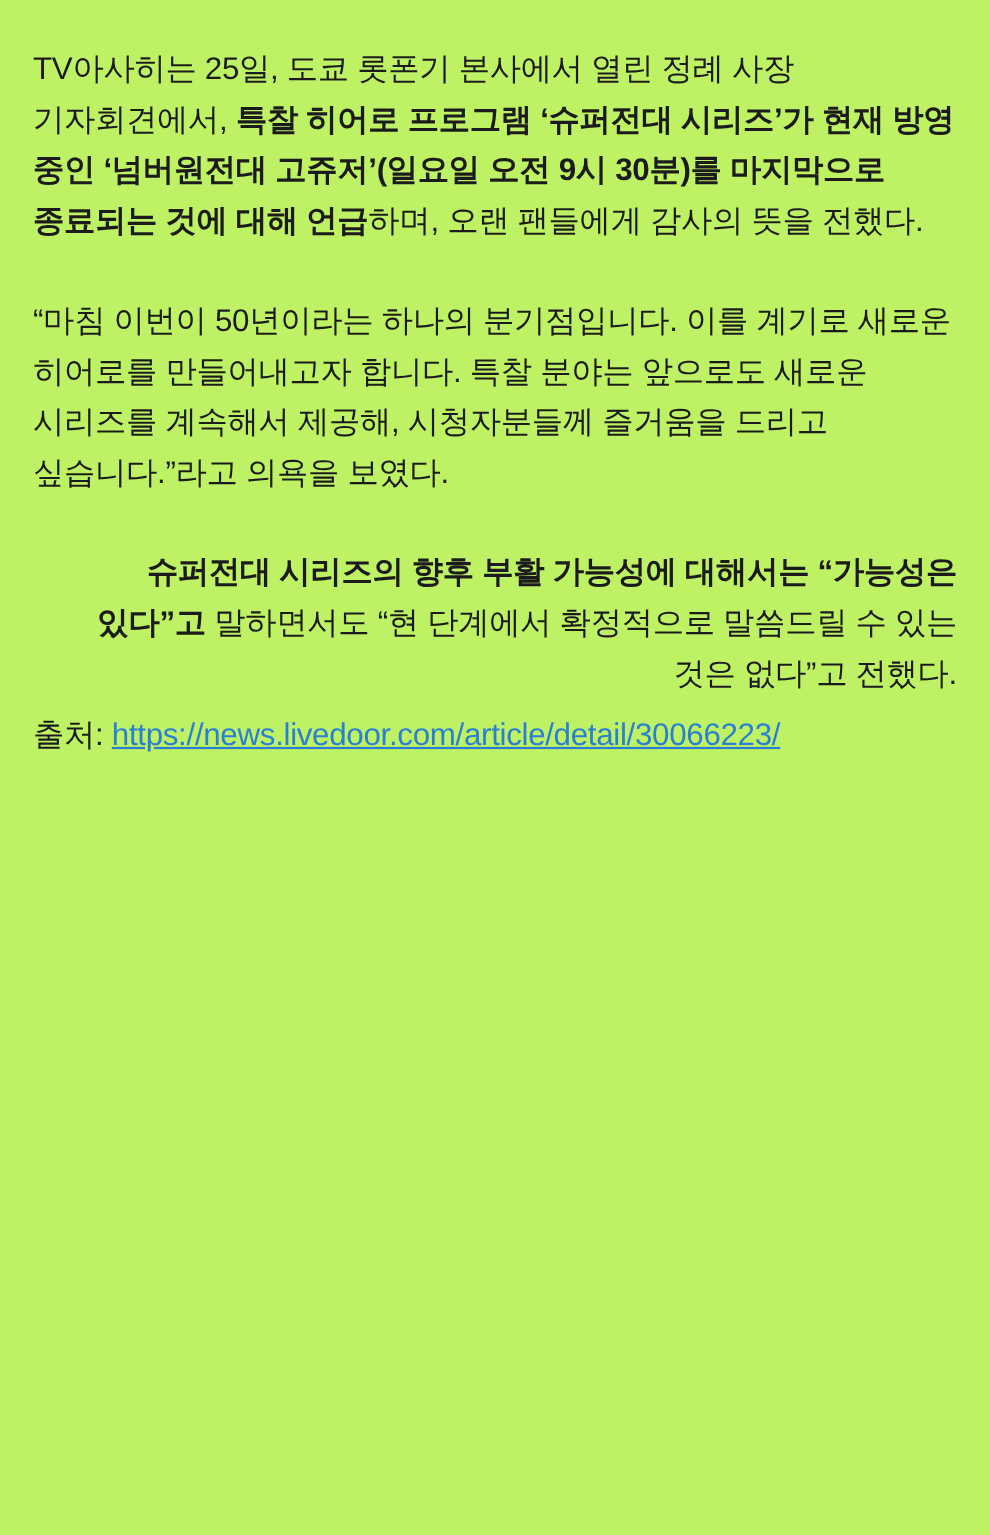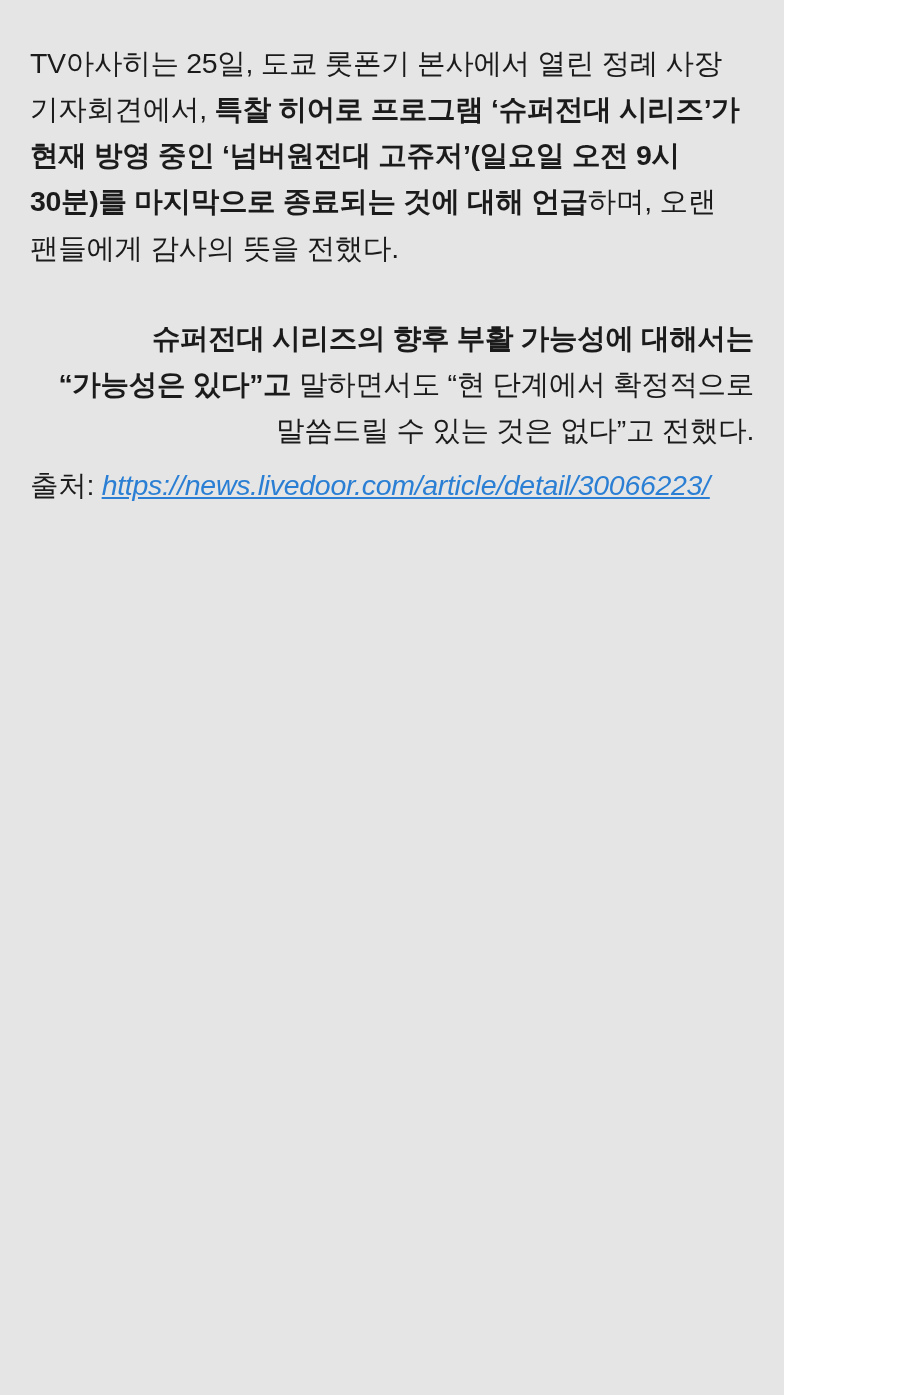--- a/index.html
+++ b/index.html
@@ -9,24 +9,24 @@
   }
   body {
     width: 900px;
     min-height: 1395px;
     font-family: "Liberation Sans", "DejaVu Sans", sans-serif;
     color: #1b1b1b;
     -webkit-font-smoothing: antialiased;
   }
   .page {
     box-sizing: border-box;
-    width: 784px;
+    width: 900px;
     min-height: 1395px;
     padding: 40px 30px 30px 30px;
-    background: #e5e5e5;
+    background: #bef264;
   }
   .article {
     display: block;
   }
   .para {
     font-size: 28.5px;
     line-height: 1.62;
     letter-spacing: -0.3px;
     margin: 0 0 44px 0;
     word-break: keep-all;
@@ -47,28 +47,28 @@
   }
   .source-label {
     color: #1b1b1b;
     margin-top: 32px;
   }
   .source-link {
     color: #2a7fd4;
     text-decoration: underline;
     text-underline-offset: 2px;
     word-break: break-all;
-    font-style: italic;
   }
 </style>
 </head>
 <body>
 
 <div class="page">
   <div class="article" id="article-body">
       <div class="para" id="p1"><span>TV아사히는 25일, 도쿄 롯폰기 본사에서 열린 정례 사장 기자회견에서, </span><span class="b">특찰 히어로 프로그램 ‘슈퍼전대 시리즈’가 현재 방영 중인 ‘넘버원전대 고쥬저’(일요일 오전 9시 30분)를 마지막으로 종료되는 것에 대해 언급</span><span>하며, 오랜 팬들에게 감사의 뜻을 전했다.</span></div>
+      <div class="para" id="p4"><span>“마침 이번이 50년이라는 하나의 분기점입니다. 이를 계기로 새로운 히어로를 만들어내고자 합니다. 특찰 분야는 앞으로도 새로운 시리즈를 계속해서 제공해, 시청자분들께 즐거움을 드리고 싶습니다.”라고 의욕을 보였다.</span></div>
       <div class="para" id="p5"><span class="b">슈퍼전대 시리즈의 향후 부활 가능성에 대해서는 “가능성은 있다”고</span><span> 말하면서도 “현 단계에서 확정적으로 말씀드릴 수 있는 것은 없다”고 전했다.</span></div>
     </div>
 
   <div class="source-line">
     <span class="source-label">출처: </span><a class="source-link" href="#">https://news.livedoor.com/article/detail/30066223/</a>
   </div>
 </div>
 
 </body></html>

